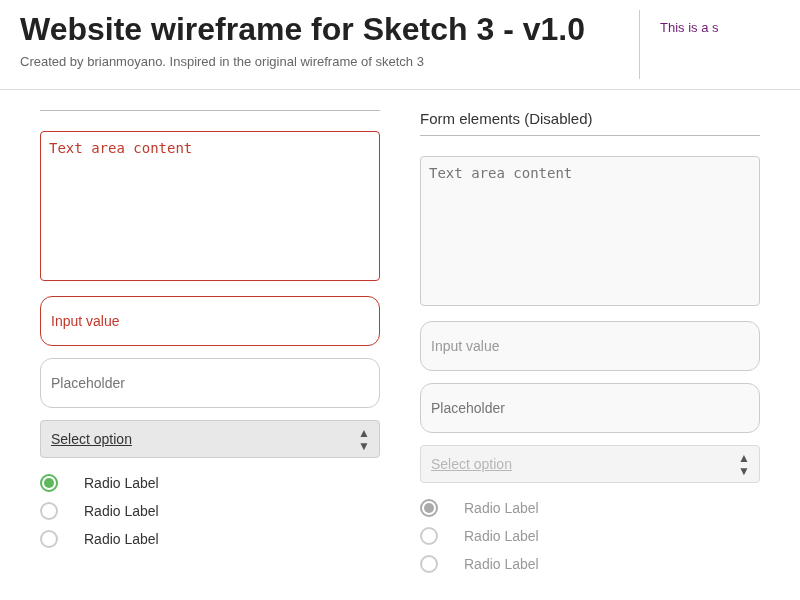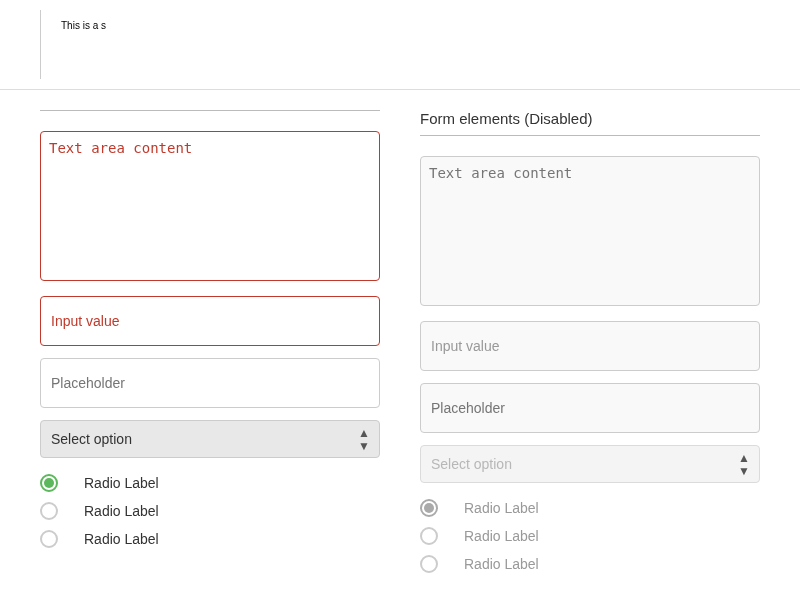--- a/index.html
+++ b/index.html
@@ -39,22 +39,22 @@
       width: 1px;
       background: #ccc;
       margin: 0 20px;
     }
 
     .header-right {
       display: flex;
       align-items: flex-start;
       padding-top: 10px;
       width: 120px;
-      font-size: 10px;
-      color: #000000;
+      font-size: 13px;
+      color: #701a75;
       overflow: hidden;
     }
 
     .main-content {
       display: flex;
       padding: 20px 40px;
       gap: 40px;
     }
 
     .column {
@@ -93,21 +93,21 @@
     textarea.disabled {
       border: 1px solid #ccc;
       color: #999;
       background: #f9f9f9;
       cursor: not-allowed;
     }
 
     input[type="text"] {
       width: 100%;
       border: 1px solid #c0392b;
-      border-radius: 4px;
+      border-radius: 12px;
       padding: 24px 10px;
       font-size: 14px;
       color: #c0392b;
       outline: none;
       background: #fff;
       height: 48px;
     }
 
     input[type="text"].placeholder-style {
       color: #aaa;
@@ -139,20 +139,21 @@
       border-radius: 4px;
       padding: 8px 10px;
       font-size: 14px;
       color: #333;
       background: #e8e8e8;
       height: 38px;
       appearance: none;
       -webkit-appearance: none;
       outline: none;
       cursor: pointer;
+      text-decoration: underline;
     }
 
     select.disabled {
       background: #f0f0f0;
       color: #999;
       cursor: not-allowed;
       border: 1px solid #ccc;
     }
 
     .select-arrow {
@@ -221,20 +222,24 @@
     }
 
     .radio-label.disabled {
       color: #999;
     }
   </style>
 </head>
 <body>
 
 <div class="header">
+  <div class="header-left">
+    <div class="header-title">Website wireframe for Sketch 3 - v1.0</div>
+    <div class="header-subtitle">Created by brianmoyano. Inspired in the original wireframe of sketch 3</div>
+  </div>
   <div class="header-divider"></div>
   <div class="header-right">This is a s</div>
 </div>
 
 <div class="main-content">
 
   <div class="column">
     <hr class="column-divider">
 
     <div class="form-group">

